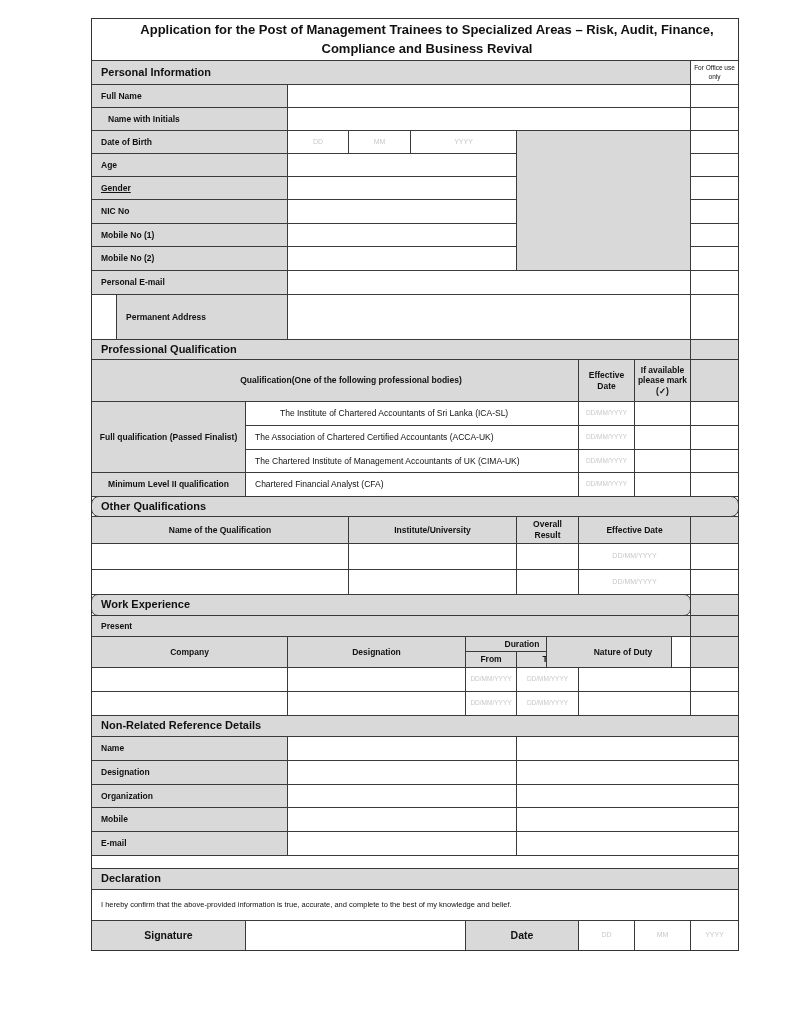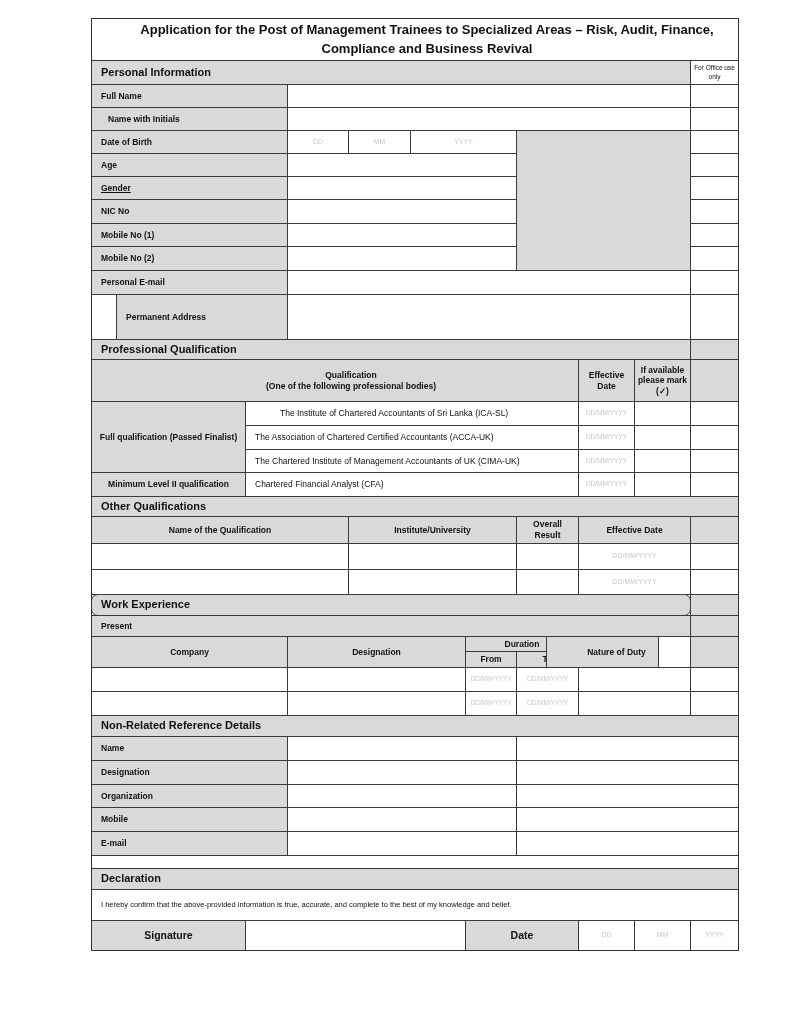--- a/index.html
+++ b/index.html
@@ -68,21 +68,21 @@
 <div class="c w" style="left:287px;top:270px;width:404px;height:25px;"></div>
 <div class="c w" style="left:690px;top:270px;width:49px;height:25px;"></div>
 
 <div class="c g b pl" style="left:91px;top:294px;width:197px;height:46px;margin-left:25px;">Permanent Address</div>
 <div class="c w" style="left:287px;top:294px;width:404px;height:46px;"></div>
 <div class="c w" style="left:690px;top:294px;width:49px;height:46px;"></div>
 
 <div class="c g sec" style="left:91px;top:339px;width:600px;height:21px;">Professional Qualification</div>
 <div class="c g" style="left:690px;top:339px;width:49px;height:21px;"></div>
 
-<div class="c g b ctr" style="left:91px;top:359px;width:520px;height:43px;flex-direction:column;">
+<div class="c g b ctr" style="left:91px;top:359px;width:520px;height:43px;">
   <span>Qualification</span>
   <span>(One of the following professional bodies)</span>
 </div>
 <div class="c g b ctr" style="left:578px;top:359px;width:57px;height:43px;padding:0 6px;">Effective Date</div>
 <div class="c g b ctr" style="left:634px;top:359px;width:57px;height:43px;padding:0 2px;">If available please mark (✓)</div>
 <div class="c g" style="left:690px;top:359px;width:49px;height:43px;"></div>
 
 <div class="c g b ctr" style="left:91px;top:401px;width:155px;height:72px;">Full qualification (Passed Finalist)</div>
 <div class="c g b ctr" style="left:91px;top:472px;width:155px;height:25px;">Minimum Level II qualification</div>
 
@@ -99,21 +99,21 @@
 <div class="c w pl" style="left:245px;top:449px;width:334px;height:24px;">The Chartered Institute of Management Accountants of UK (CIMA-UK)</div>
 <div class="c w ph2" style="left:578px;top:449px;width:57px;height:24px;">DD/MM/YYYY</div>
 <div class="c w" style="left:634px;top:449px;width:57px;height:24px;"></div>
 <div class="c w" style="left:690px;top:449px;width:49px;height:24px;"></div>
 
 <div class="c w pl" style="left:245px;top:472px;width:334px;height:25px;">Chartered Financial Analyst (CFA)</div>
 <div class="c w ph2" style="left:578px;top:472px;width:57px;height:25px;">DD/MM/YYYY</div>
 <div class="c w" style="left:634px;top:472px;width:57px;height:25px;"></div>
 <div class="c w" style="left:690px;top:472px;width:49px;height:25px;"></div>
 
-<div class="c g sec" style="left:91px;top:496px;width:648px;height:21px;">Other Qualifications</div>
+<div class="c g sec" style="left:91px;top:496px;width:648px;height:21px;border-radius:8px;">Other Qualifications</div>
 
 <div class="c g b ctr" style="left:91px;top:516px;width:258px;height:28px;">Name of the Qualification</div>
 <div class="c g b ctr" style="left:348px;top:516px;width:169px;height:28px;">Institute/University</div>
 <div class="c g b ctr" style="left:516px;top:516px;width:63px;height:28px;padding:8px 8px;">Overall Result</div>
 <div class="c g b ctr" style="left:578px;top:516px;width:113px;height:28px;">Effective Date</div>
 <div class="c g" style="left:690px;top:516px;width:49px;height:28px;"></div>
 
 <div class="c w" style="left:91px;top:543px;width:258px;height:27px;"></div>
 <div class="c w" style="left:348px;top:543px;width:169px;height:27px;"></div>
 <div class="c w" style="left:516px;top:543px;width:63px;height:27px;"></div>
@@ -130,21 +130,21 @@
 <div class="c g" style="left:690px;top:594px;width:49px;height:22px;"></div>
 
 <div class="c g b pl" style="left:91px;top:615px;width:600px;height:22px;">Present</div>
 <div class="c g" style="left:690px;top:615px;width:49px;height:22px;"></div>
 
 <div class="c g b ctr" style="left:91px;top:636px;width:197px;height:32px;">Company</div>
 <div class="c g b ctr" style="left:287px;top:636px;width:179px;height:32px;">Designation</div>
 <div class="c g b ctr" style="left:465px;top:636px;width:114px;height:16px;">Duration</div>
 <div class="c g b ctr" style="left:465px;top:651px;width:52px;height:17px;">From</div>
 <div class="c g b ctr" style="left:516px;top:651px;width:63px;height:17px;">To</div>
-<div class="c g b ctr" style="left:546px;top:636px;width:113px;height:32px;padding-left:28px;">Nature of Duty</div>
+<div class="c g b ctr" style="left:546px;top:636px;width:126px;height:32px;padding-left:28px;">Nature of Duty</div>
 <div class="c g" style="left:690px;top:636px;width:49px;height:32px;"></div>
 
 <div class="c w" style="left:91px;top:667px;width:197px;height:25px;"></div>
 <div class="c w" style="left:287px;top:667px;width:179px;height:25px;"></div>
 <div class="c w ph2" style="left:465px;top:667px;width:52px;height:25px;">DD/MM/YYYY</div>
 <div class="c w ph2" style="left:516px;top:667px;width:63px;height:25px;">DD/MM/YYYY</div>
 <div class="c w" style="left:578px;top:667px;width:113px;height:25px;"></div>
 <div class="c w" style="left:690px;top:667px;width:49px;height:25px;"></div>
 
 <div class="c w" style="left:91px;top:691px;width:197px;height:25px;"></div>

